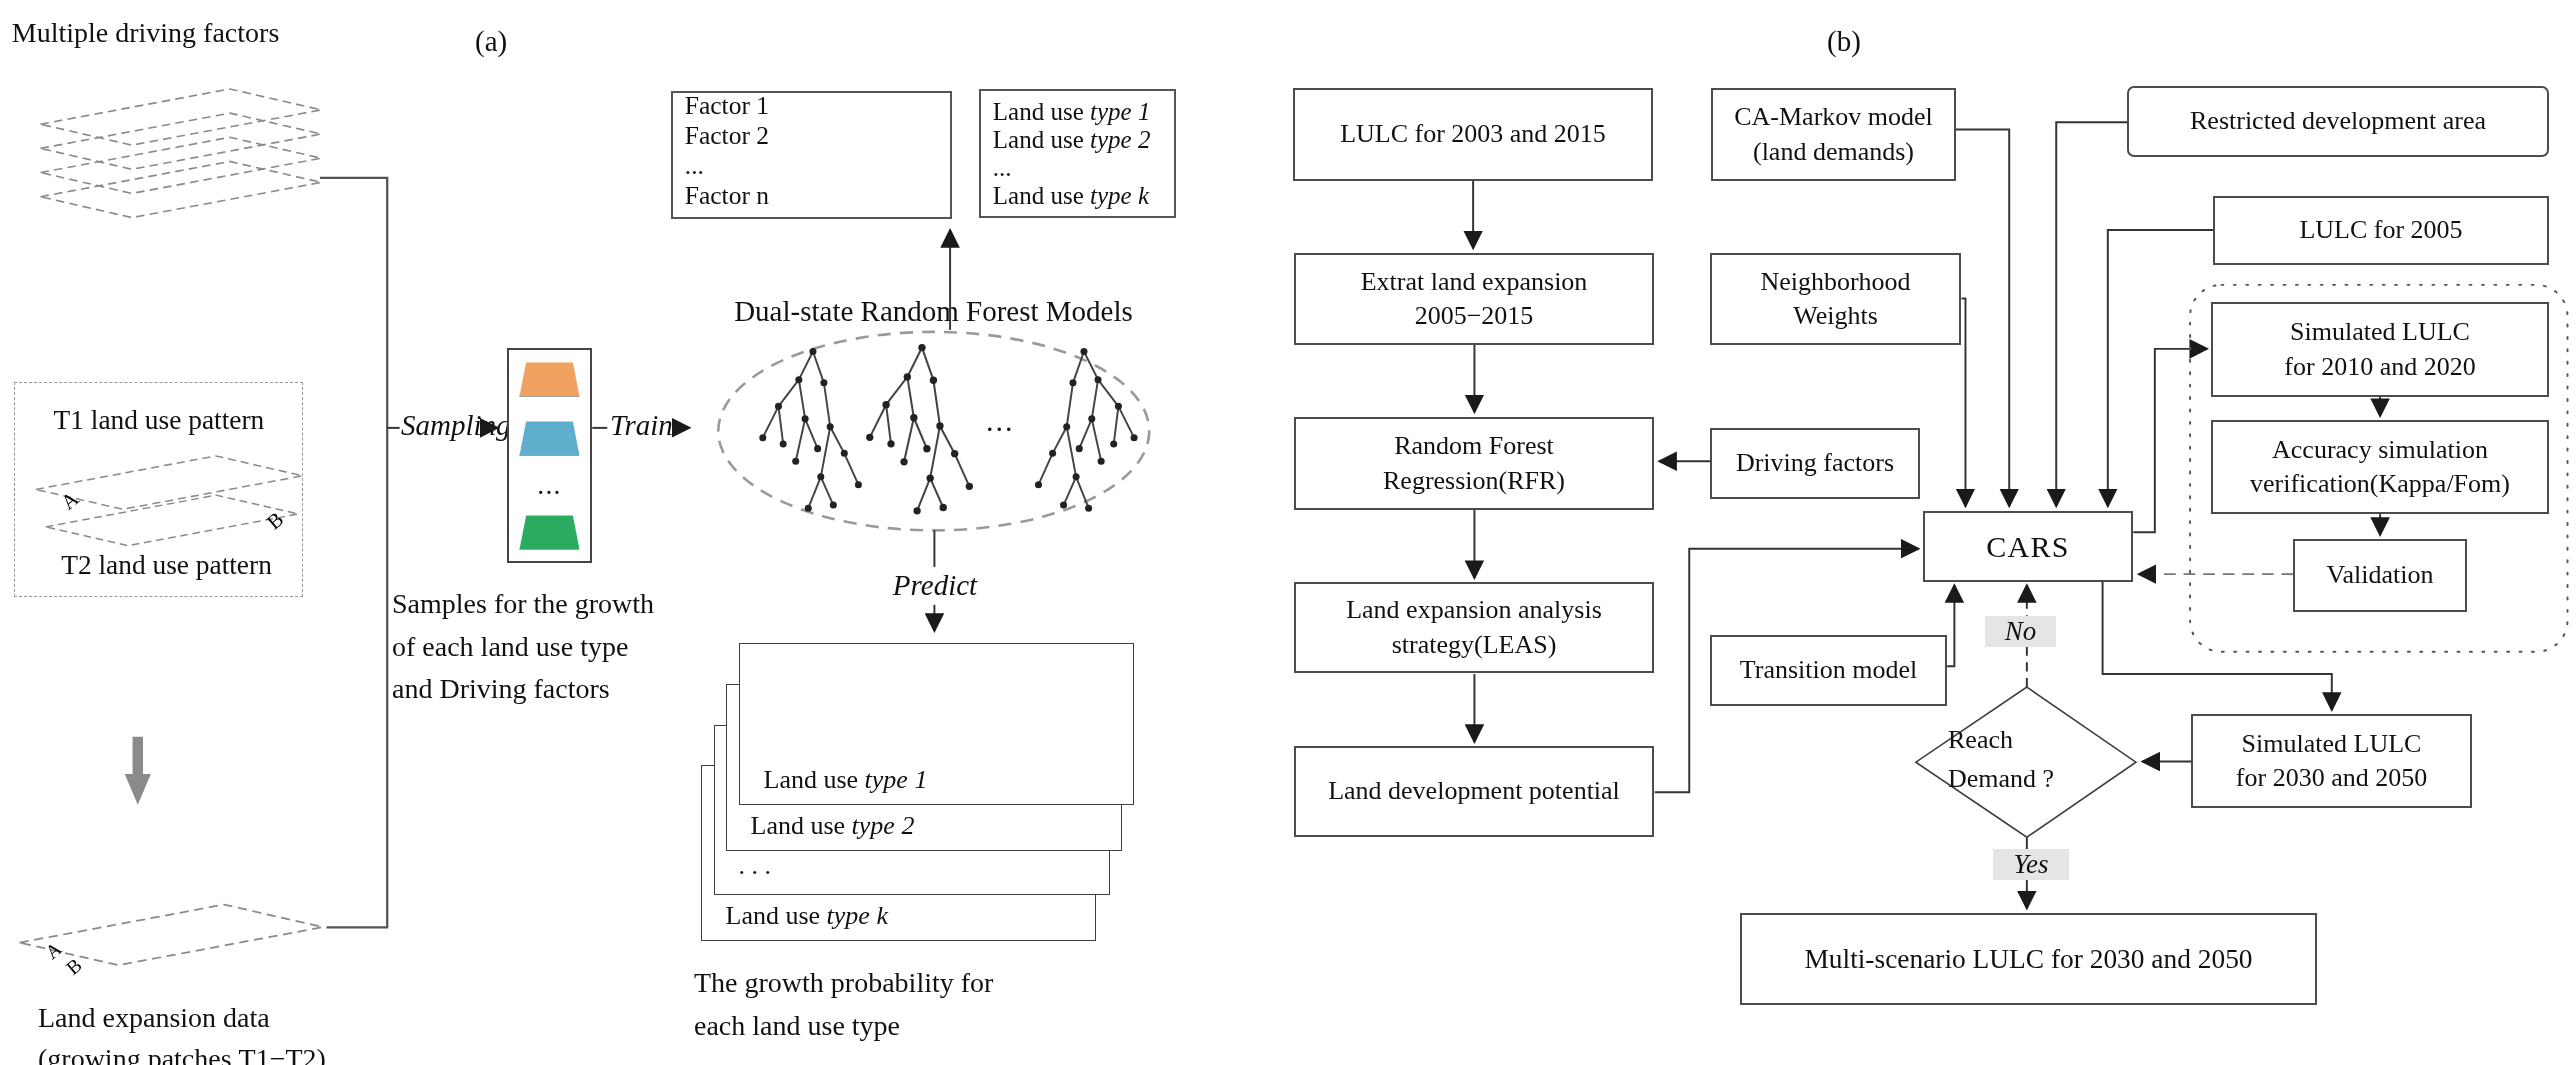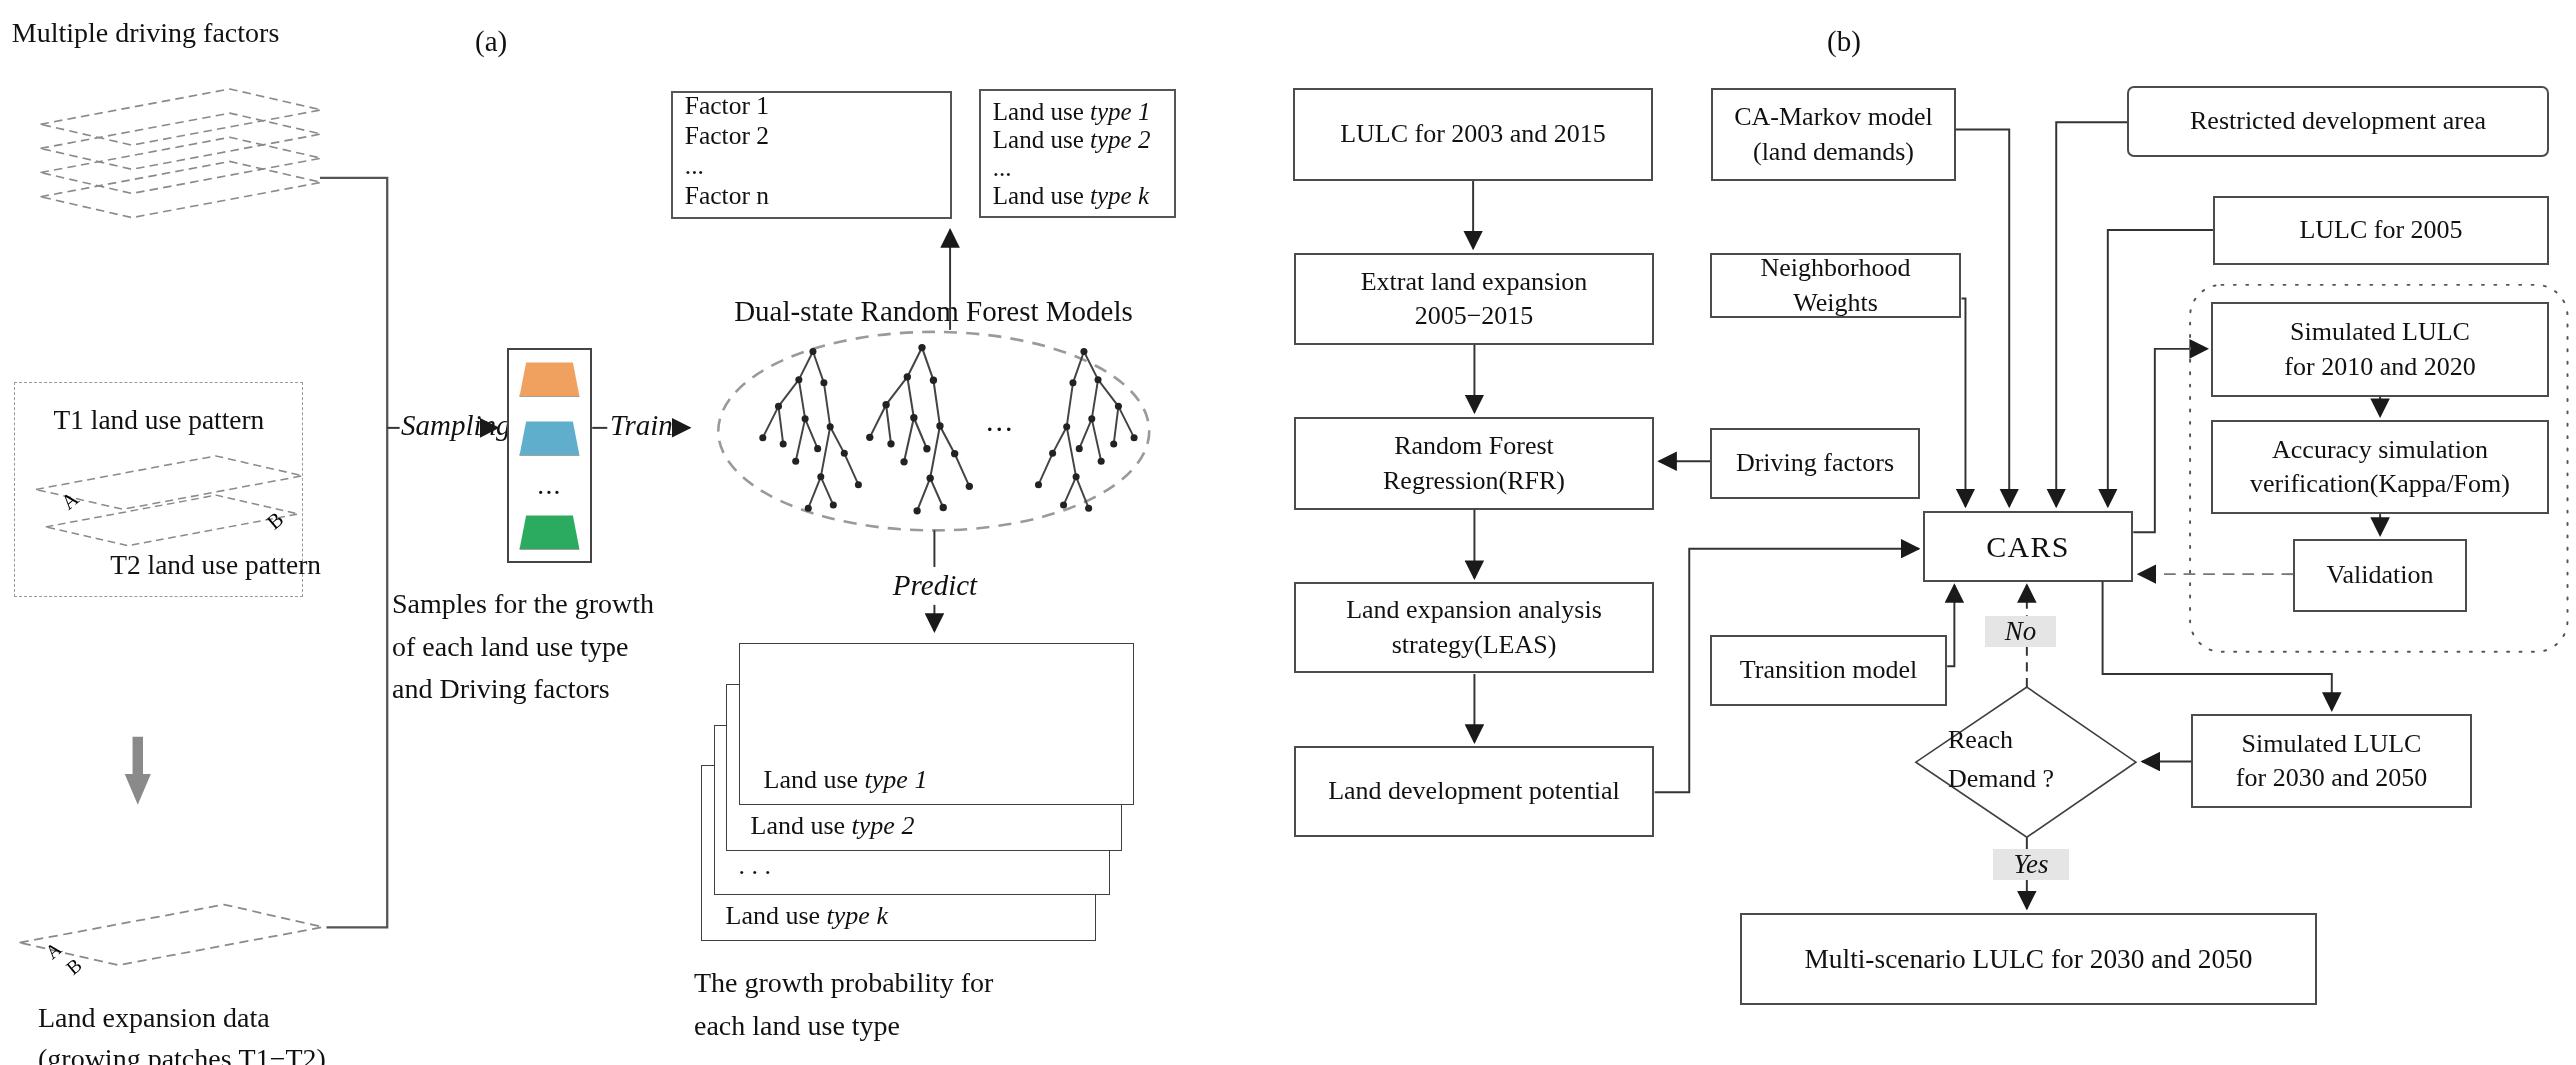--- a/index.html
+++ b/index.html
@@ -139,21 +139,21 @@
     <span class="row"><span>Land use </span><span class="it">type 2</span></span>
     <span class="row"><span>...</span><span class="it"></span></span>
     <span class="row"><span>Land use </span><span class="it">type k</span></span>
   </div>
 
   <div class="cap" style="left:692px;top:295px;width:483px;text-align:center;font-size:29px;">Dual-state Random Forest Models</div>
   <div class="cap" style="left:986px;top:404px;font-size:30px;letter-spacing:2px;z-index:4;">...</div>
 
   <div style="position:absolute;left:14.4px;top:382px;width:289px;height:215px;border:1.6px dashed #999;box-sizing:border-box;z-index:1;"></div>
   <div class="cap" style="left:14.4px;top:405px;width:289px;text-align:center;font-size:27.4px;">T1 land use pattern</div>
-  <div class="cap" style="left:32px;top:550px;width:289px;text-align:right;font-size:27.4px;">T2 land use pattern</div>
+  <div class="cap" style="left:22px;top:550px;width:289px;text-align:center;font-size:27.4px;">T2 land use pattern</div>
 
   <div class="cap it" style="left:401px;top:409px;font-size:29px;">Sampling</div>
   <div class="cap it" style="left:610px;top:409px;font-size:29px;">Train</div>
   <div class="cap it" style="left:883px;top:569px;width:104px;text-align:center;font-size:29px;">Predict</div>
 
   <div class="box" style="left:507px;top:348px;width:85px;height:215px;flex-direction:column;justify-content:flex-start;border-color:#444;">
     <div class="trap" style="margin-top:12.4px;"><div class="shape" style="background-color: rgb(240, 161, 95);"></div></div>
     <div class="trap" style="margin-top:25px;"><div class="shape" style="background-color: rgb(95, 174, 203);"></div></div>
     <div style="font-size:27.4px;line-height:1;margin-top:17px;letter-spacing:1.3px;">...</div>
     <div class="trap" style="margin-top:15.7px;"><div class="shape" style="background-color: rgb(42, 171, 96);"></div></div>
@@ -187,21 +187,21 @@
   <div class="box" style="left:1294px;top:253px;width:360px;height:92px;">Extrat land expansion
 2005−2015</div>
   <div class="box" style="left:1294px;top:417px;width:360px;height:93px;">Random Forest
 Regression(RFR)</div>
   <div class="box" style="left:1294px;top:582px;width:360px;height:91px;">Land expansion analysis
 strategy(LEAS)</div>
   <div class="box" style="left:1294px;top:746px;width:360px;height:91px;">Land development potential</div>
 
   <div class="box" style="left:1711px;top:88px;width:245px;height:93px;">CA-Markov model
 (land demands)</div>
-  <div class="box" style="left:1710px;top:253px;width:251px;height:65px;">Neighborhood
+  <div class="box" style="left:1710px;top:253px;width:251px;height:92px;">Neighborhood
 Weights</div>
   <div class="box" style="left:1710px;top:428px;width:210px;height:71px;">Driving factors</div>
   <div class="box" style="left:1710px;top:635px;width:237px;height:71px;">Transition model</div>
 
   <div class="box" style="left:2127px;top:86px;width:422px;height:71px;border-radius:7px;">Restricted development area</div>
   <div class="box" style="left:2213px;top:196px;width:336px;height:69px;">LULC for 2005</div>
 
   <div class="box" style="left:2211px;top:302px;width:338px;height:95px;">Simulated LULC
 for 2010 and 2020</div>
   <div class="box" style="left:2211px;top:420px;width:338px;height:94px;">Accuracy simulation

